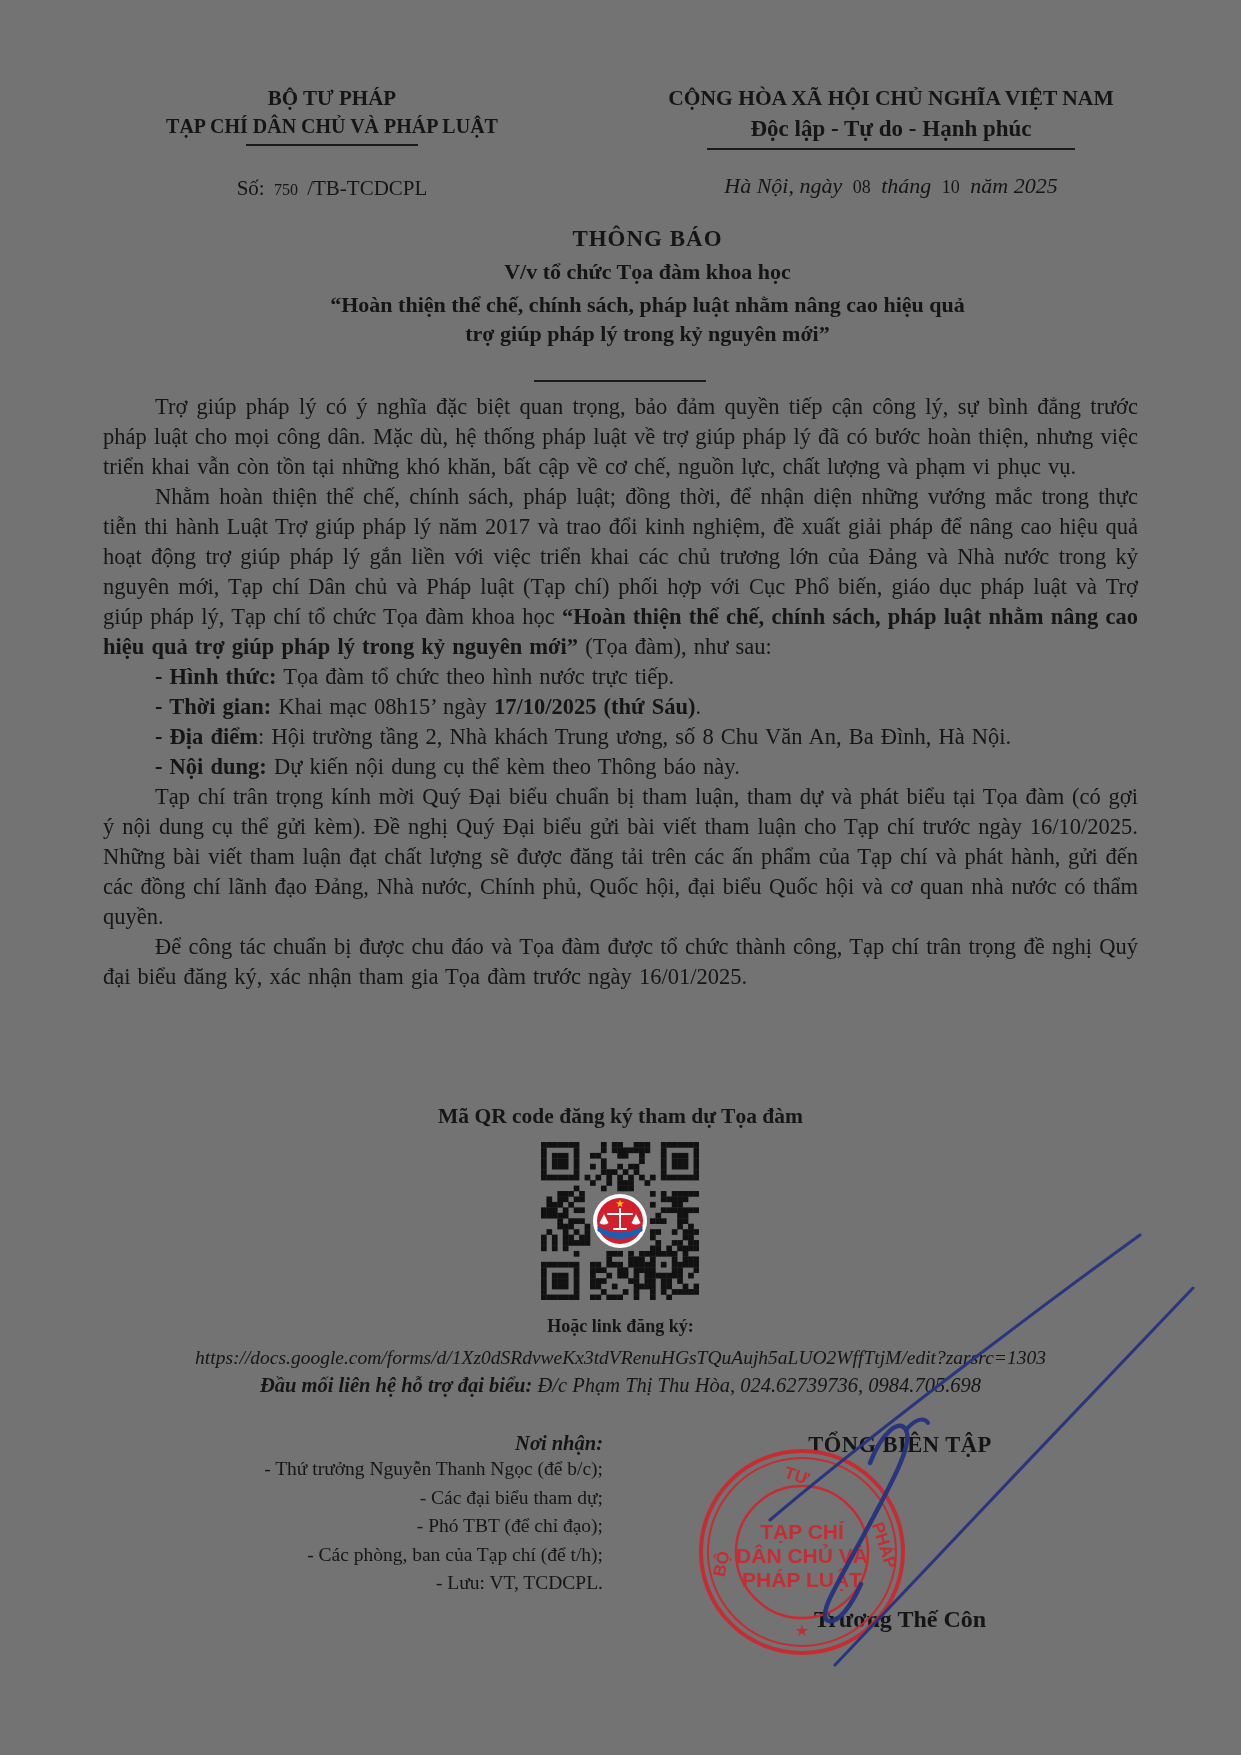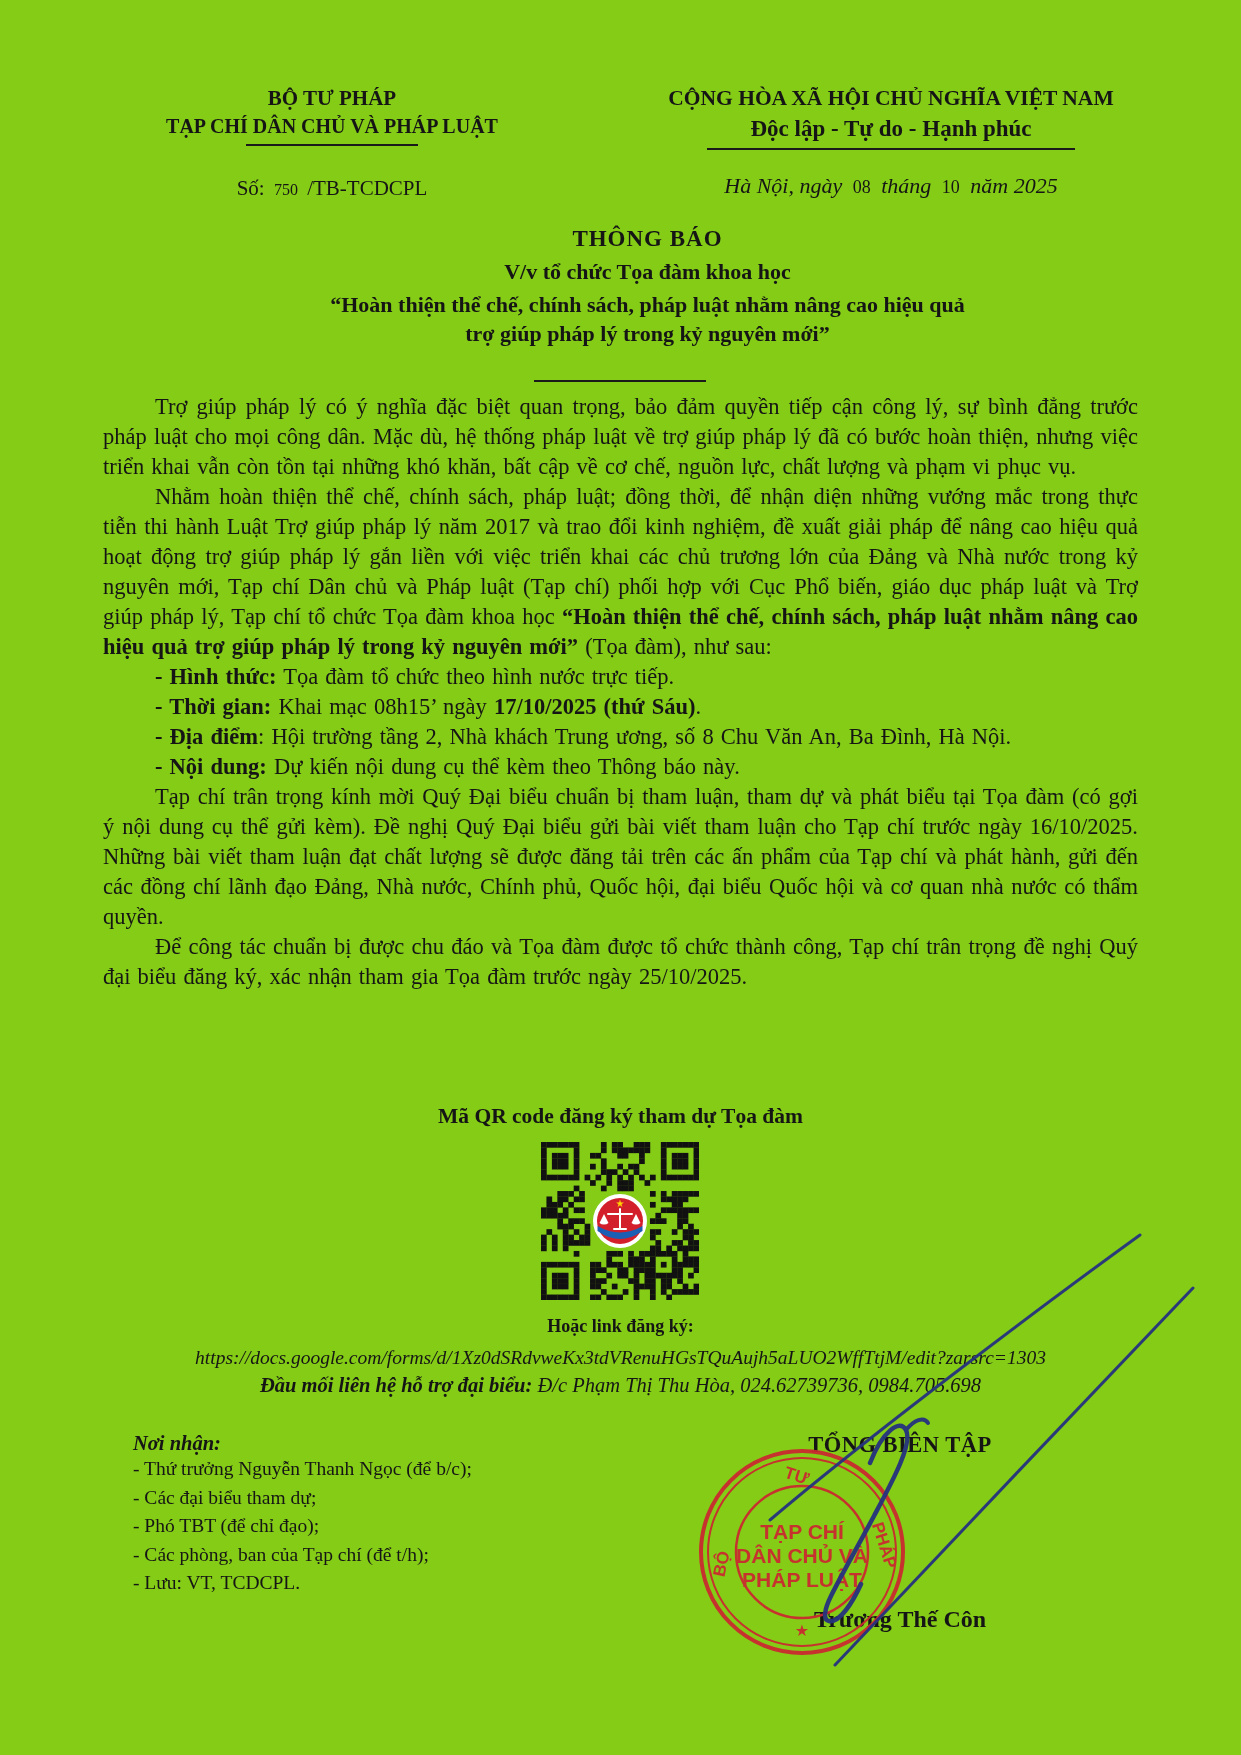--- a/index.html
+++ b/index.html
@@ -1,18 +1,18 @@
 <!DOCTYPE html>
 <html><head>
 <meta charset="utf-8">
 <style>
   html,body { margin:0; padding:0; background:#e8e8e8; }
   .page {
     position:relative; width:1241px; height:1755px; margin:0 auto;
-    background:#84cc16; overflow:hidden;
+    background:#737373; overflow:hidden;
     font-family:"Liberation Serif", serif; color:#151515;
   }
   
   .h-left  { position:absolute; left:100px; top:86px;  width:464px; text-align:center; }
   .h-right { position:absolute; left:604px; top:86px;  width:574px; text-align:center; }
   .h-l1 { font-size:21px;   font-weight:bold; }
   .h-l2 { font-size:20px; font-weight:bold; margin-top:4px; }
   .h-r1 { font-size:21.5px; font-weight:bold; }
   .h-r2 { font-size:23px;   font-weight:bold; margin-top:5px; }
   .rule { height:2px; background:#1a1a1a; margin:6px auto 0 auto; }
@@ -41,21 +41,21 @@
   .qr-box { position:absolute; left:541px; top:1142px; width:158px; height:158px; }
   .qr-logo { position:absolute; left:51px; top:51px; width:56px; height:56px; }
   .link-label { position:absolute; left:103px; top:1316px; width:1035px; text-align:center;
                 font-weight:bold; font-size:18px; }
   .link-url { position:absolute; left:60px; top:1347px; width:1121px; text-align:center;
               font-style:italic; font-size:19.5px; }
   .contact { position:absolute; left:103px; top:1374px; width:1035px; text-align:center;
              font-style:italic; font-size:20.5px; }
   .contact .lbl { font-weight:bold; }
   
-  .recipients { position:absolute; left:133px; top:1432px; width:470px; }
+  .recipients { position:absolute; left:133px; top:1432px; width:470px;text-align:right; }
   .recipients .lbl { font-weight:bold; font-style:italic; font-size:20.5px; }
   .recipients .item { font-size:19.5px; line-height:28.5px; }
   .recipients .item:first-of-type { margin-top:4px; }
   .signer { position:absolute; left:620px; top:1432px; width:560px; text-align:center; }
   .signer-title { font-weight:bold; font-size:22.5px; letter-spacing:0.5px; }
   .signer-name  { position:absolute; left:620px; top:1606px; width:560px; text-align:center;
                   font-weight:bold; font-size:24px; }
   .stamp { position:absolute; left:697px; top:1447px; width:210px; height:210px; opacity:0.94; }
   .sig-overlay { position:absolute; left:620px; top:1180px; width:600px; height:520px; pointer-events:none; }
 </style>
@@ -98,21 +98,21 @@
   <div class="title-rule"></div>
 
   <div class="body">
     <p><span>Trợ giúp pháp lý có ý nghĩa đặc biệt quan trọng, bảo đảm quyền tiếp cận công lý, sự bình đẳng trước pháp luật cho mọi công dân. Mặc dù, hệ thống pháp luật về trợ giúp pháp lý đã có bước hoàn thiện, nhưng việc triển khai vẫn còn tồn tại những khó khăn, bất cập về cơ chế, nguồn lực, chất lượng và phạm vi phục vụ.</span></p>
     <p><span>Nhằm hoàn thiện thể chế, chính sách, pháp luật; đồng thời, để nhận diện những vướng mắc trong thực tiễn thi hành Luật Trợ giúp pháp lý năm 2017 và trao đổi kinh nghiệm, đề xuất giải pháp để nâng cao hiệu quả hoạt động trợ giúp pháp lý gắn liền với việc triển khai các chủ trương lớn của Đảng và Nhà nước trong kỷ nguyên mới, Tạp chí Dân chủ và Pháp luật (Tạp chí) phối hợp với Cục Phổ biến, giáo dục pháp luật và Trợ giúp pháp lý, Tạp chí tổ chức Tọa đàm khoa học </span><span class="b">“Hoàn thiện thể chế, chính sách, pháp luật nhằm nâng cao hiệu quả trợ giúp pháp lý trong kỷ nguyên mới”</span><span> (Tọa đàm), như sau:</span></p>
     <p><span class="b">- Hình thức:</span><span> Tọa đàm tổ chức theo hình nước trực tiếp.</span></p>
     <p><span class="b">- Thời gian:</span><span> Khai mạc 08h15’ ngày </span><span class="b">17/10/2025 (thứ Sáu)</span><span>.</span></p>
     <p><span class="b">- Địa điểm</span><span>: Hội trường tầng 2, Nhà khách Trung ương, số 8 Chu Văn An, Ba Đình, Hà Nội.</span></p>
     <p><span class="b">- Nội dung:</span><span> Dự kiến nội dung cụ thể kèm theo Thông báo này.</span></p>
     <p><span>Tạp chí trân trọng kính mời Quý Đại biểu chuẩn bị tham luận, tham dự và phát biểu tại Tọa đàm (có gợi ý nội dung cụ thể gửi kèm). Đề nghị Quý Đại biểu gửi bài viết tham luận cho Tạp chí trước ngày 16/10/2025. Những bài viết tham luận đạt chất lượng sẽ được đăng tải trên các ấn phẩm của Tạp chí và phát hành, gửi đến các đồng chí lãnh đạo Đảng, Nhà nước, Chính phủ, Quốc hội, đại biểu Quốc hội và cơ quan nhà nước có thẩm quyền.</span></p>
-    <p><span>Để công tác chuẩn bị được chu đáo và Tọa đàm được tổ chức thành công, Tạp chí trân trọng đề nghị Quý đại biểu đăng ký, xác nhận tham gia Tọa đàm trước ngày 25/10/2025.</span></p>
+    <p><span>Để công tác chuẩn bị được chu đáo và Tọa đàm được tổ chức thành công, Tạp chí trân trọng đề nghị Quý đại biểu đăng ký, xác nhận tham gia Tọa đàm trước ngày 16/01/2025.</span></p>
   </div>
 
   <div class="qr-caption">Mã QR code đăng ký tham dự Tọa đàm</div>
   <div class="qr-box">
     <svg id="qr-svg" width="158" height="158" viewBox="0 0 158 158">
         <rect x="0.00" y="0.00" width="5.70" height="5.70" fill="#111"></rect>
         <rect x="5.45" y="0.00" width="5.70" height="5.70" fill="#111"></rect>
         <rect x="10.90" y="0.00" width="5.70" height="5.70" fill="#111"></rect>
         <rect x="16.34" y="0.00" width="5.70" height="5.70" fill="#111"></rect>
         <rect x="21.79" y="0.00" width="5.70" height="5.70" fill="#111"></rect>

